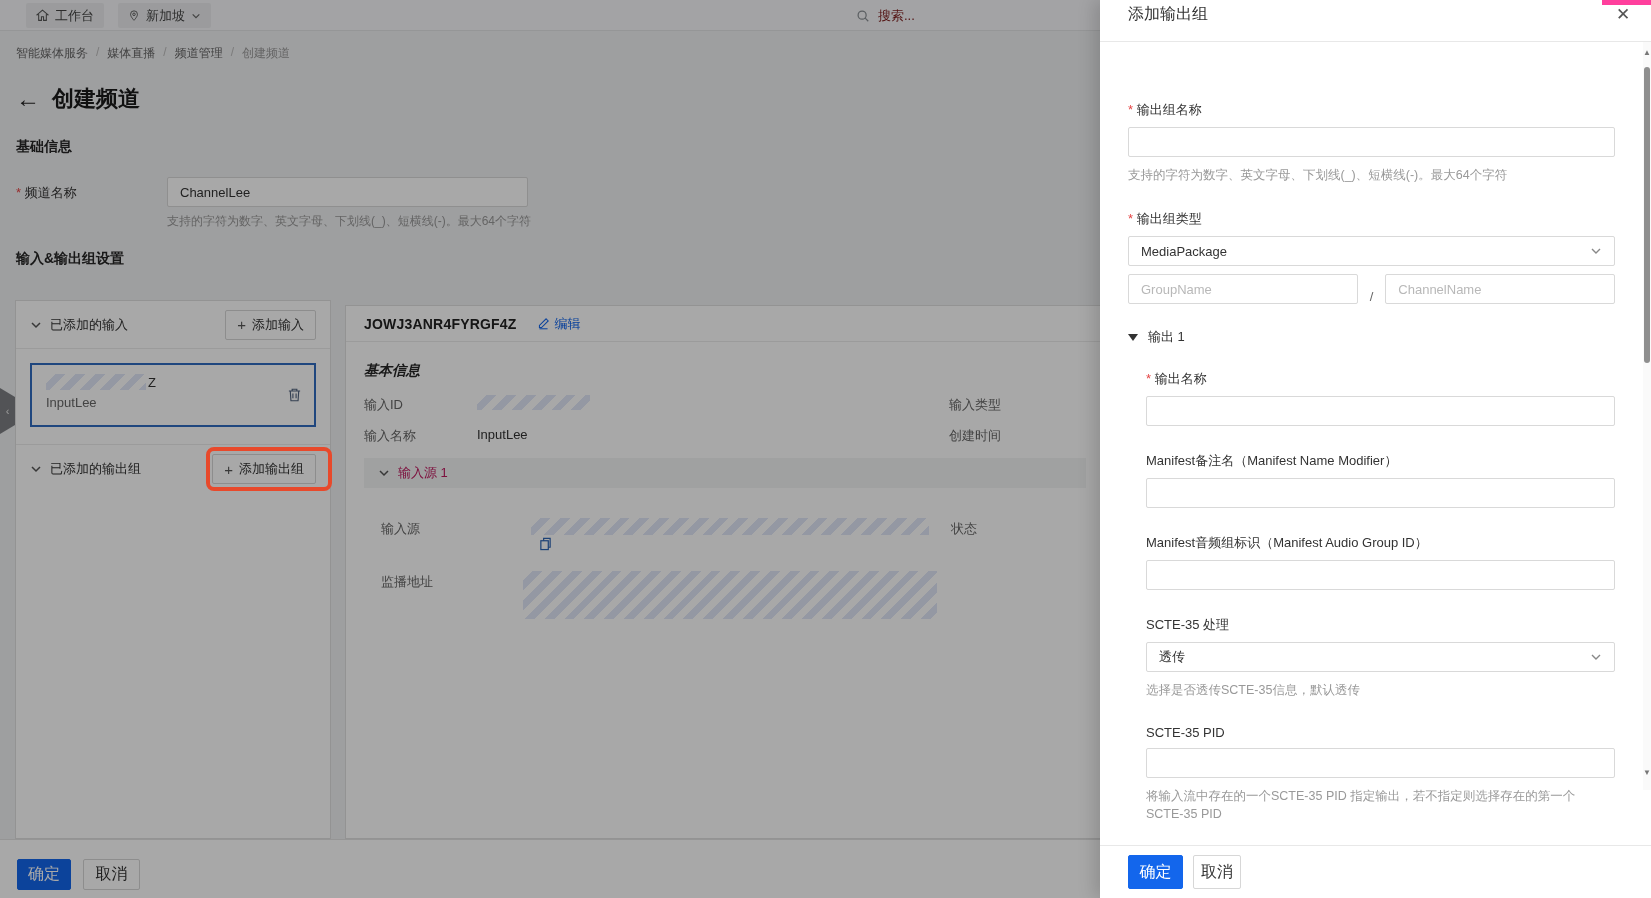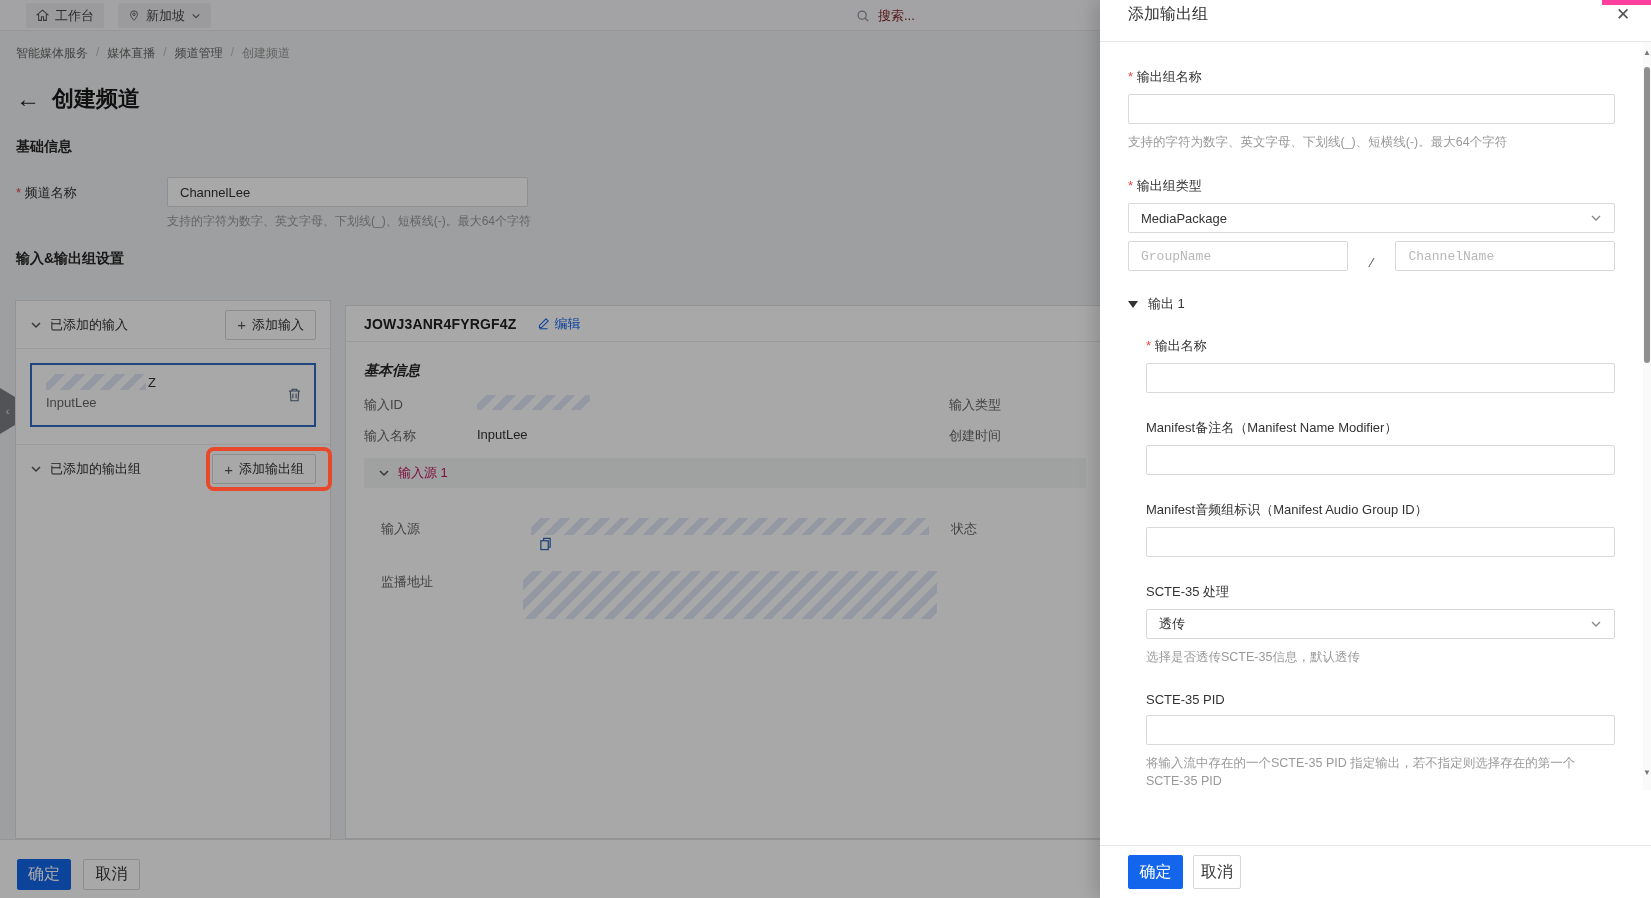--- a/index.html
+++ b/index.html
@@ -79,29 +79,29 @@
 
   
   .overlay { position:absolute; inset:0; background:rgba(0,0,0,0.34); z-index:10; }
 
   
   .drawer { position:absolute; left:1100px; top:0; width:551px; height:898px; background:#fff; z-index:30; box-shadow:-6px 0 16px rgba(0,0,0,.15); }
   .drawer-header { position:absolute; left:0; top:0; right:0; height:42px; border-bottom:1px solid #e8e8e8; }
   .drawer-title { position:absolute; left:28px; top:4px; font-size:16px; color:#333; }
   .drawer-close { position:absolute; right:18px; top:4px; width:20px; height:20px; display:flex; align-items:center; justify-content:center; font-size:17px; color:#555; cursor:pointer; }
   .drawer-body { position:absolute; left:0; top:42px; right:8px; bottom:53px; overflow:hidden; padding:26px 28px 0 28px; }
-  .f-label { font-size:13px; color:#333; }
+  .f-label { font-size:13px; color:#333;margin-top:33px; }
   .f-input { width:100%; display:block; background:#fff; border:1px solid #d9d9d9; border-radius:2px; height:30px; padding:0 12px; font-size:13px; color:#333; font-family:inherit; outline:none; margin-top:8px; }
   .f-input::placeholder { color:#b8b8b8; }
   .f-hint { margin-top:9px; color:#999; font-size:12.5px; line-height:1.45; }
   .f-select { margin-top:8px; height:30px; border:1px solid #d9d9d9; border-radius:2px; background:#fff; display:flex; align-items:center; padding:0 12px; color:#333; cursor:pointer; }
   .f-select .sel-val { flex:1; }
   .mt26 { margin-top:26px; }
   .mt24 { margin-top:24px; }
-  .dest-row { display:flex; align-items:flex-end; gap:20px; margin-top:8px;font-family:Liberation Mono, monospace; }
+  .dest-row { display:flex; align-items:flex-end; gap:12px; margin-top:8px; }
   .dest-row .f-input { margin-top:0; flex:1; }
   .dest-sep { color:#666; }
   .out-group-head { display:flex; align-items:center; gap:10px; margin-top:24px; cursor:pointer; }
   .tri-down { width:0; height:0; border-left:5px solid transparent; border-right:5px solid transparent; border-top:7px solid #333; }
   .out-indent { margin-left:18px; }
   .drawer-footer { position:absolute; left:0; bottom:0; right:0; height:53px; border-top:1px solid #e8e8e8; background:#fff; }
   .drawer-footer .btn { height:34px; position:absolute; top:9px; }
   .drawer-footer .btn-primary { left:28px; width:55px; }
   .drawer-footer .btn-plain { left:93px; width:48px; }
 

